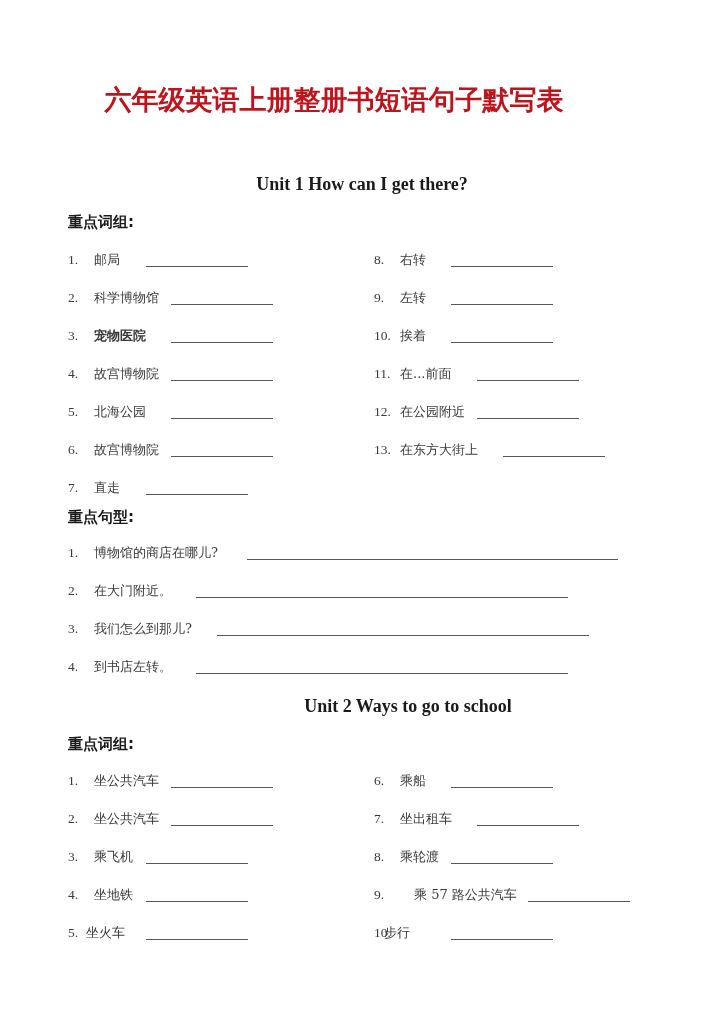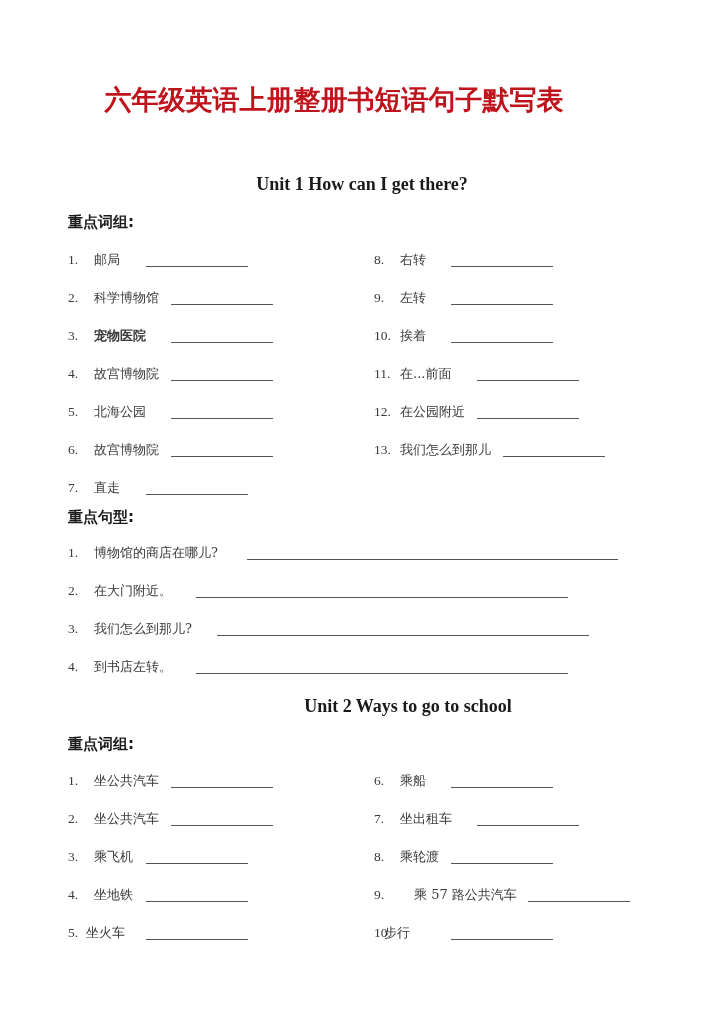--- a/index.html
+++ b/index.html
@@ -92,21 +92,21 @@
 <div class="blank" style="left:477px; width:102px; top:380px;"></div>
 
 <div class="item" style="left:374px; top:402px;">
   <span class="num">12.</span>
   <span class="txt" style="left:26px;">在公园附近</span>
 </div>
 <div class="blank" style="left:477px; width:102px; top:418px;"></div>
 
 <div class="item" style="left:374px; top:440px;">
   <span class="num">13.</span>
-  <span class="txt" style="left:26px;">我们怎么到那儿</span>
+  <span class="txt" style="left:26px;">在东方大街上</span>
 </div>
 <div class="blank" style="left:503px; width:102px; top:456px;"></div>
 
 <div class="section" style="top:508px;">重点句型:</div>
 
 <div class="item" style="left:68px; top:543px;">
   <span class="num">1.</span>
   <span class="txt" style="left:26px;">博物馆的商店在哪儿?</span>
 </div>
 <div class="blank" style="left:247px; width:371px; top:559px;"></div>

